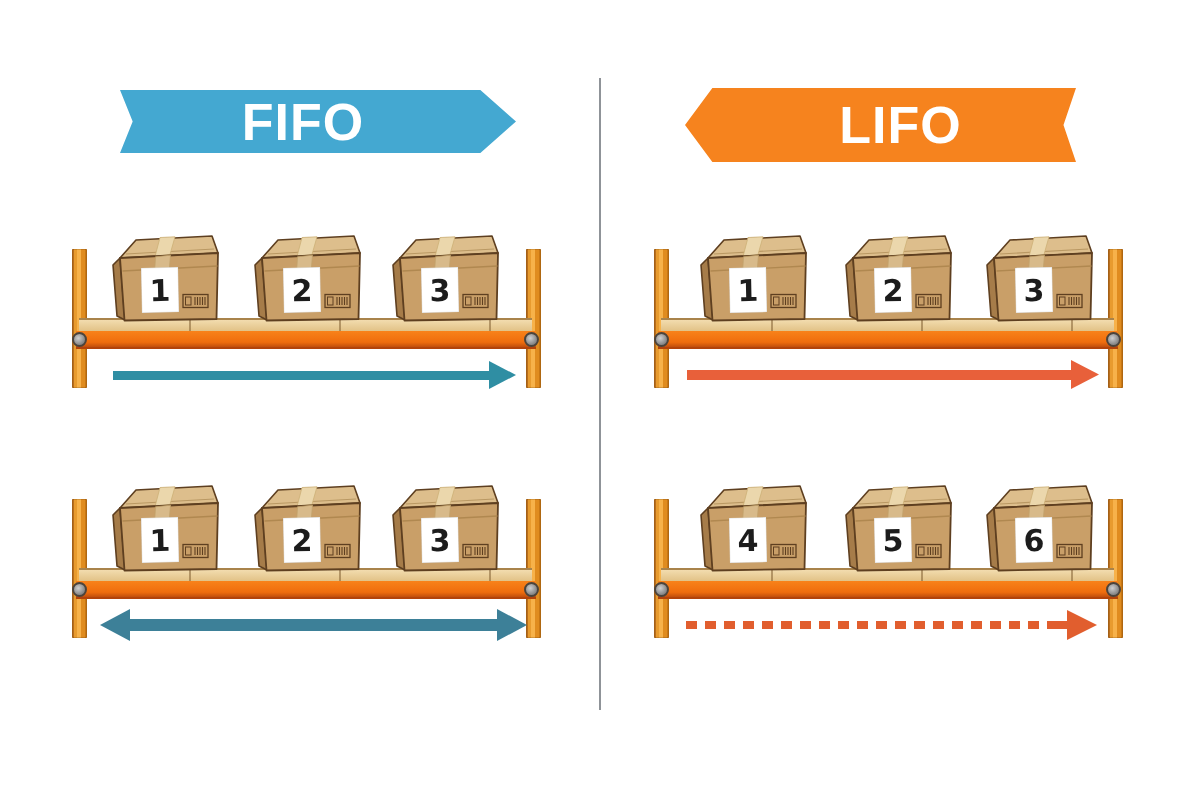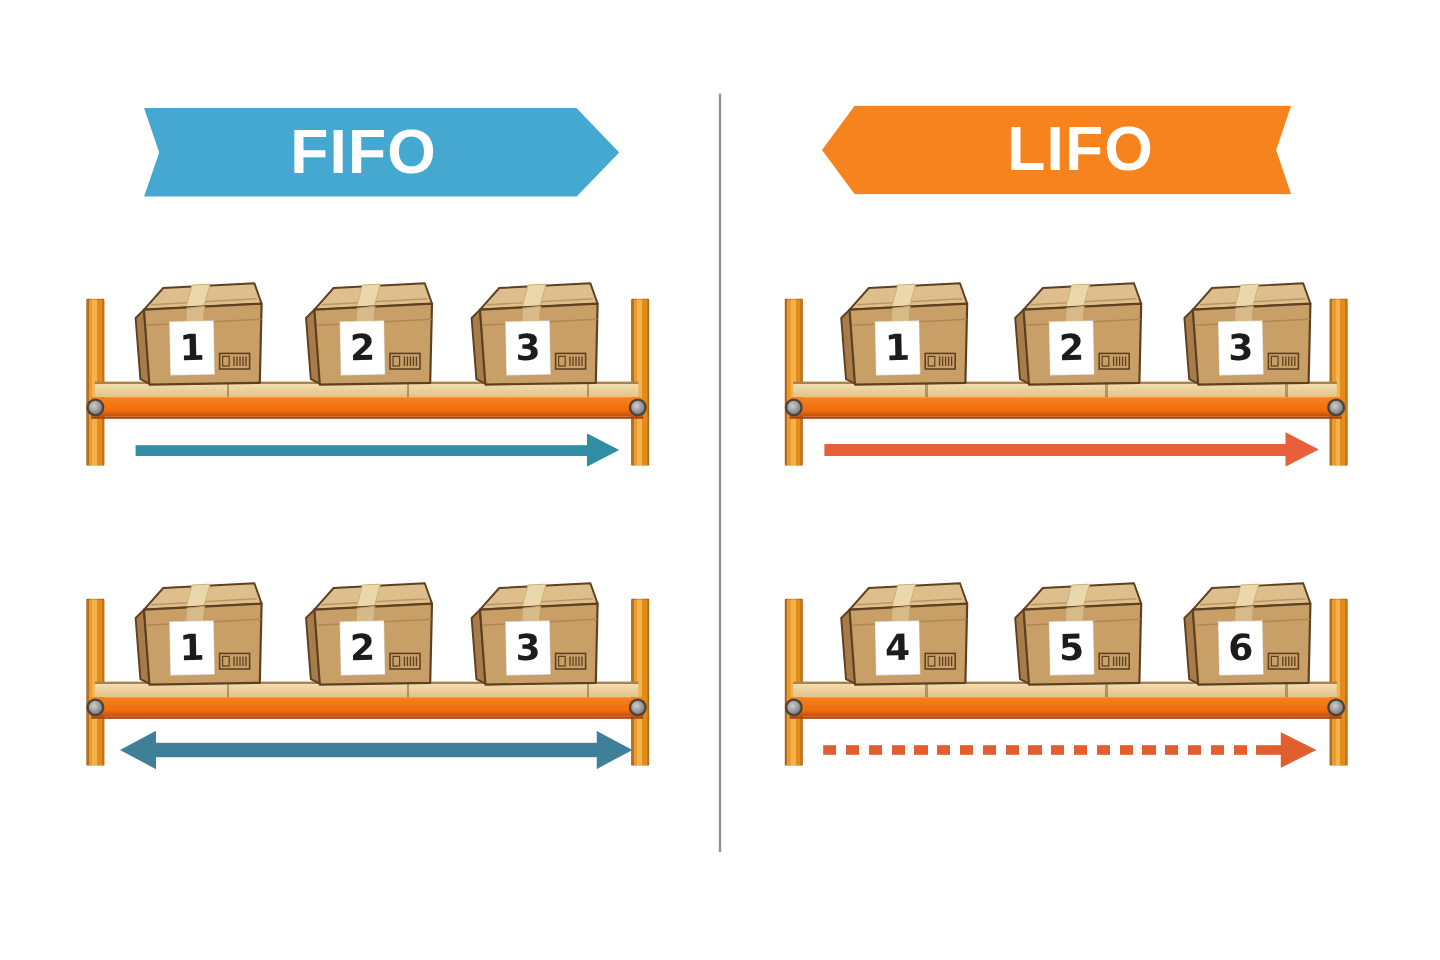--- a/index.html
+++ b/index.html
@@ -5,21 +5,21 @@
   html,body{margin:0;padding:0;background:#ffffff;}
   .stage{position:relative;width:1200px;height:800px;background:#ffffff;overflow:hidden;
          font-family:"Liberation Sans",sans-serif;}
 
   
   .divider{position:absolute;left:599px;top:78px;width:2px;height:632px;background:#8f9398;}
 
   
   .banner{position:absolute;display:flex;align-items:center;justify-content:center;}
   .banner-text{color:#ffffff;font-weight:700;font-size:52px;letter-spacing:1px;line-height:1;}
-  .banner-fifo{left:120px;top:90px;width:396px;height:74px;
+  .banner-fifo{left:120px;top:90px;width:396px;height:63px;
     clip-path:polygon(0 0,91% 0,100% 50%,91% 100%,0 100%,3.2% 50%);padding-right:30px;box-sizing:border-box;}
   .banner-lifo{left:685px;top:88px;width:391px;height:74px;
     clip-path:polygon(7% 0,100% 0,96.8% 50%,100% 100%,7% 100%,0 50%);padding-left:40px;box-sizing:border-box;}
 
   
   .unit{position:absolute;width:470px;height:178px;}
   .post{position:absolute;top:17px;width:15px;height:139px;border-radius:1px;
     background:linear-gradient(90deg,#b96e1c 0 2px,#e89b2e 2px 5px,#f7b24a 5px 9px,#e08c1f 9px 13px,#c87714 13px 15px);
     box-shadow:inset 0 0 0 0.5px rgba(90,50,10,.45);}
   .post-left{left:0;}

